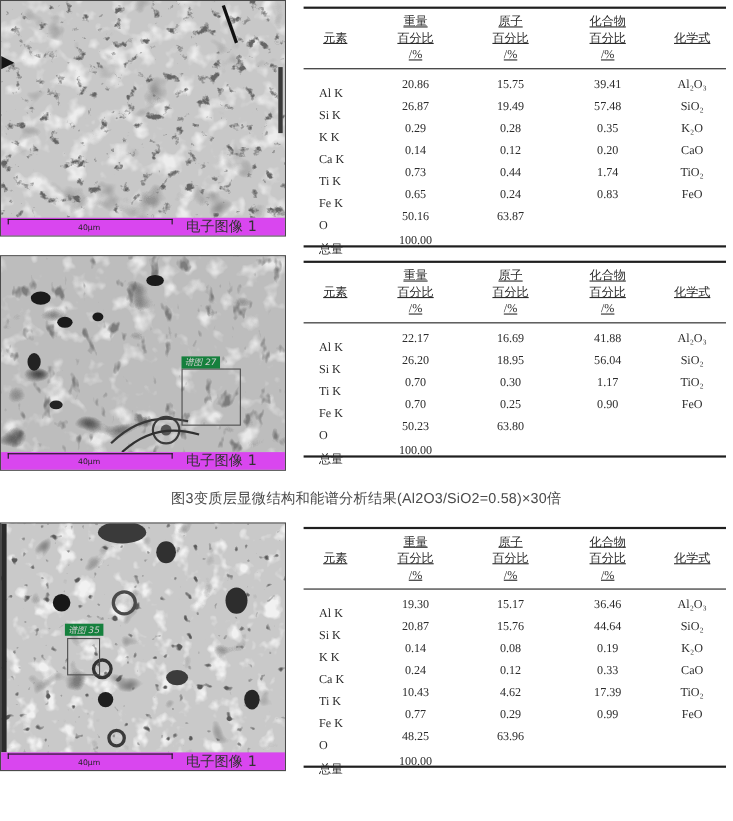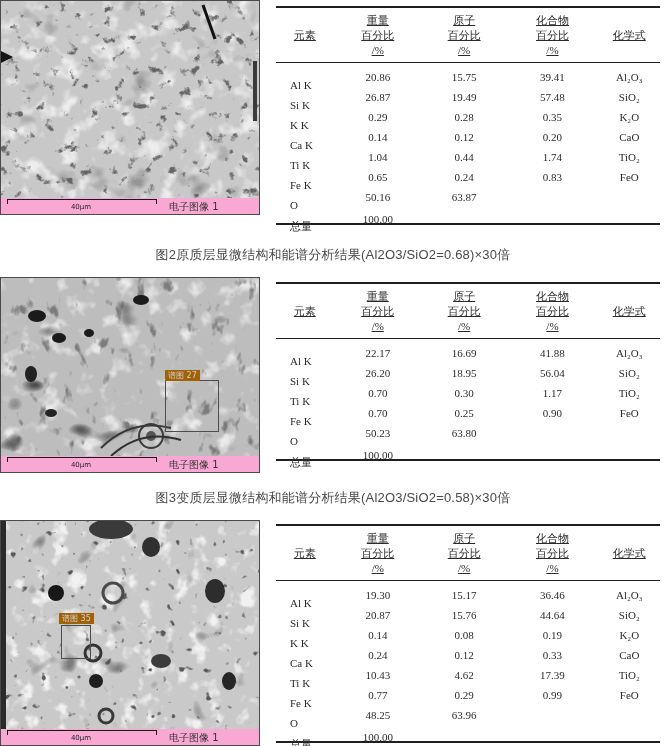--- a/index.html
+++ b/index.html
@@ -10,30 +10,30 @@
   }
   .section { display:flex; align-items:flex-start; }
   .sec1 { height:232px; }
   .sec2 { height:198px; }
   .sec3 { height:226px; }
 
   
   .figure { flex:0 0 260px; width:260px; }
   .sem { position:relative; border:1px solid #4a4a4a; background:#c6c6c6; }
   .sem svg { display:block; }
-  .strip { position:relative; height:16px; background:#f9a8d4;
+  .strip { position:relative; height:16px; background:#d946ef;
            font-family:"DejaVu Sans","Liberation Sans",sans-serif; }
   .scalebar { position:absolute; left:6px; top:1px; width:148px; height:4px;
               border-top:1px solid #1a1a1a; border-left:1px solid #1a1a1a; border-right:1px solid #1a1a1a; }
   .scaletext { position:absolute; left:6px; top:5px; width:148px; text-align:center;
                font-size:7px; color:#222; line-height:9px; }
-  .imgtype { position:absolute; left:168px; top:4px; font-size:10px; color:#333; line-height:9px; }
+  .imgtype { position:absolute; left:168px; top:4px; font-size:13px; color:#333; line-height:9px; }
   .specwrap { position:absolute; }
-  .speclabel { display:inline-block; background:#a16207; color:#cfcfcf; font-size:8px;
-               line-height:11px; padding:0 3px; font-family:"DejaVu Sans",sans-serif; white-space:nowrap; }
+  .speclabel { display:inline-block; background:#15803d; color:#cfcfcf; font-size:8px;
+               line-height:11px; padding:0 3px; font-family:"DejaVu Sans",sans-serif; white-space:nowrap;font-style:italic; }
   .specbox { border:1px solid #4d4d4d; }
   .spec2 { left:164px; top:86px; }
   .spec2 .specbox { width:52px; height:50px; margin-top:-2px; }
   .spec3 { left:58px; top:86px; }
   .spec3 .specbox { width:28px; height:32px; margin-left:2px; }
 
   
   .twrap { flex:1 1 auto; margin-left:16px; margin-right:6px; }
   .t1 { margin-top:6px; } .t2 { margin-top:5px; } .t3 { margin-top:4px; }
   .etable { border-top:2px solid #1f1f1f; border-bottom:2px solid #1f1f1f; }
@@ -140,21 +140,21 @@
             <div class="trow">
               <span class="el">Ca K</span>
               <span class="num">0.14</span>
               <span class="num">0.12</span>
               <span class="num">0.20</span>
               <span class="frm">CaO</span>
             </div>
 
             <div class="trow">
               <span class="el">Ti K</span>
-              <span class="num">1.04</span>
+              <span class="num">0.73</span>
               <span class="num">0.44</span>
               <span class="num">1.74</span>
               <span class="frm">TiO₂</span>
             </div>
 
             <div class="trow">
               <span class="el">Fe K</span>
               <span class="num">0.65</span>
               <span class="num">0.24</span>
               <span class="num">0.83</span>
@@ -174,21 +174,20 @@
               <span class="num">100.00</span>
               <span class="num"></span>
               <span class="num"></span>
               <span class="frm"></span>
             </div>
           </div>
       </div>
     </div>
   </div>
 
-  <div class="caption">图2原质层显微结构和能谱分析结果(Al2O3/SiO2=0.68)×30倍</div>
 
   <div class="section sec2">
     <div class="figure">
       <div class="sem">
         <svg width="258" height="178">
           <defs>
             <filter id="f2a" x="0" y="0" width="100%" height="100%">
               <feTurbulence type="fractalNoise" baseFrequency="0.02 0.03" numOctaves="2" seed="14" stitchTiles="stitch"></feTurbulence>
               <feColorMatrix type="matrix" values="0 0 0 0 0.07  0 0 0 0 0.07  0 0 0 0 0.07  -8 0 0 0 2.6"></feColorMatrix>
             </filter>

